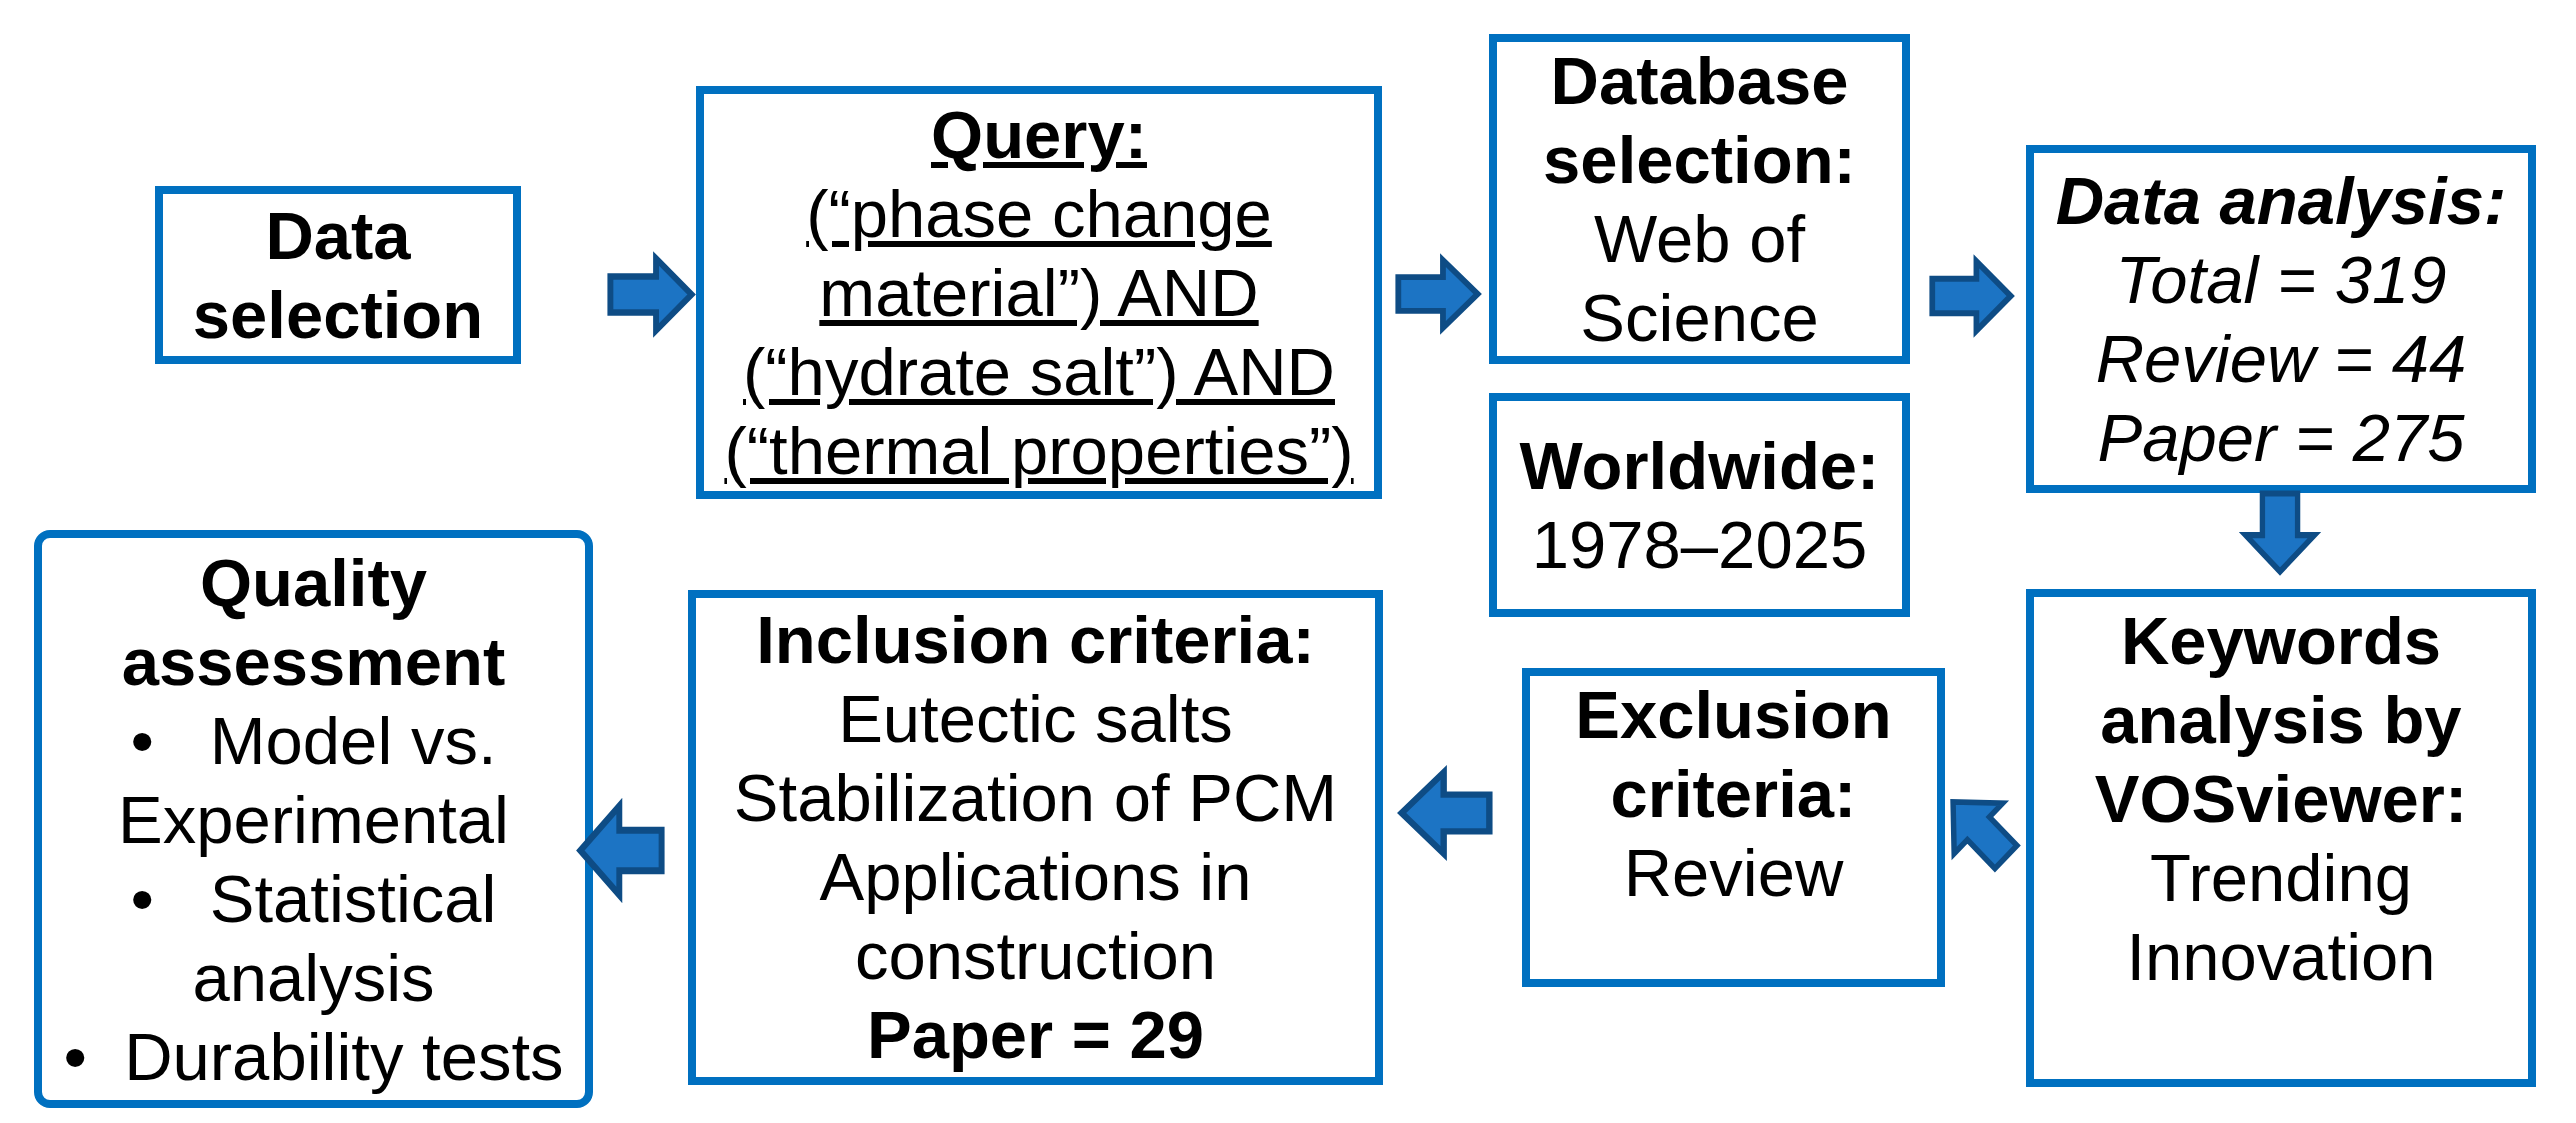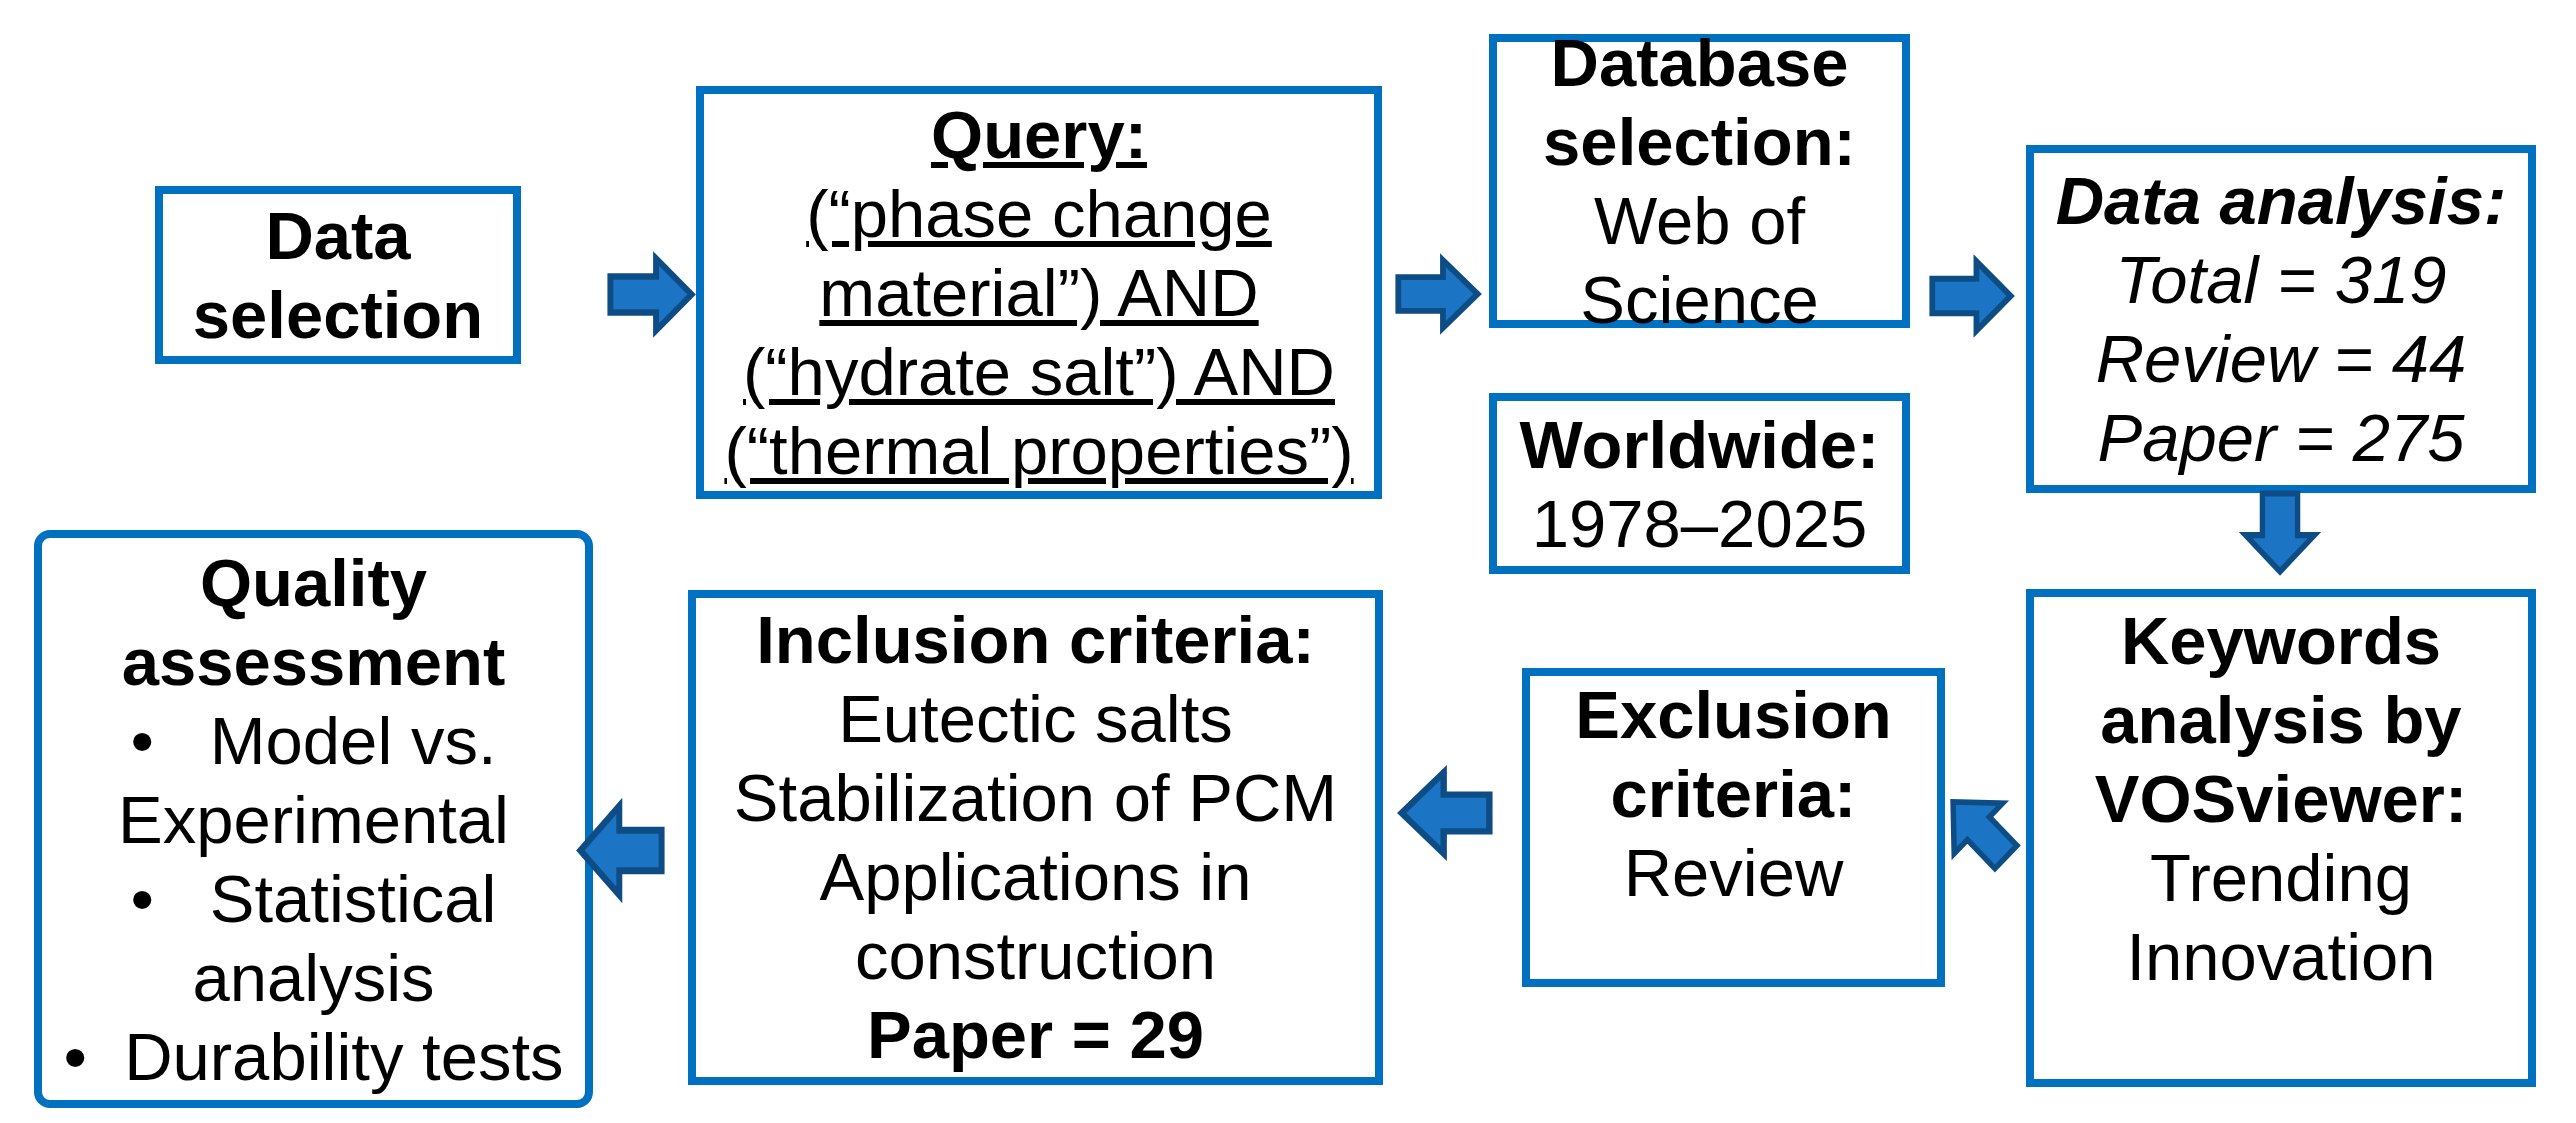--- a/index.html
+++ b/index.html
@@ -56,28 +56,28 @@
     </div>
 
   <div class="fbox" style="left:696px;top:86px;width:686px;height:413px;text-decoration:underline;">
       <div class="line bold">Query:</div>
       <div class="line">(“phase change</div>
       <div class="line">material”) AND</div>
       <div class="line">(“hydrate salt”) AND</div>
       <div class="line">(“thermal properties”)</div>
     </div>
 
-  <div class="fbox" style="left:1489px;top:34px;width:421px;height:294px;">
+  <div class="fbox" style="left:1489px;top:34px;width:421px;height:330px;">
       <div class="line bold">Database</div>
       <div class="line bold">selection:</div>
       <div class="line">Web of</div>
       <div class="line">Science</div>
     </div>
 
-  <div class="fbox" style="left:1489px;top:393px;width:421px;height:181px;">
+  <div class="fbox" style="left:1489px;top:393px;width:421px;height:224px;">
       <div class="line bold">Worldwide:</div>
       <div class="line">1978–2025</div>
     </div>
 
   <div class="fbox" style="left:2026px;top:145px;width:510px;height:348px;font-style:italic;">
       <div class="line bold">Data analysis:</div>
       <div class="line">Total = 319</div>
       <div class="line">Review = 44</div>
       <div class="line">Paper = 275</div>
     </div>

